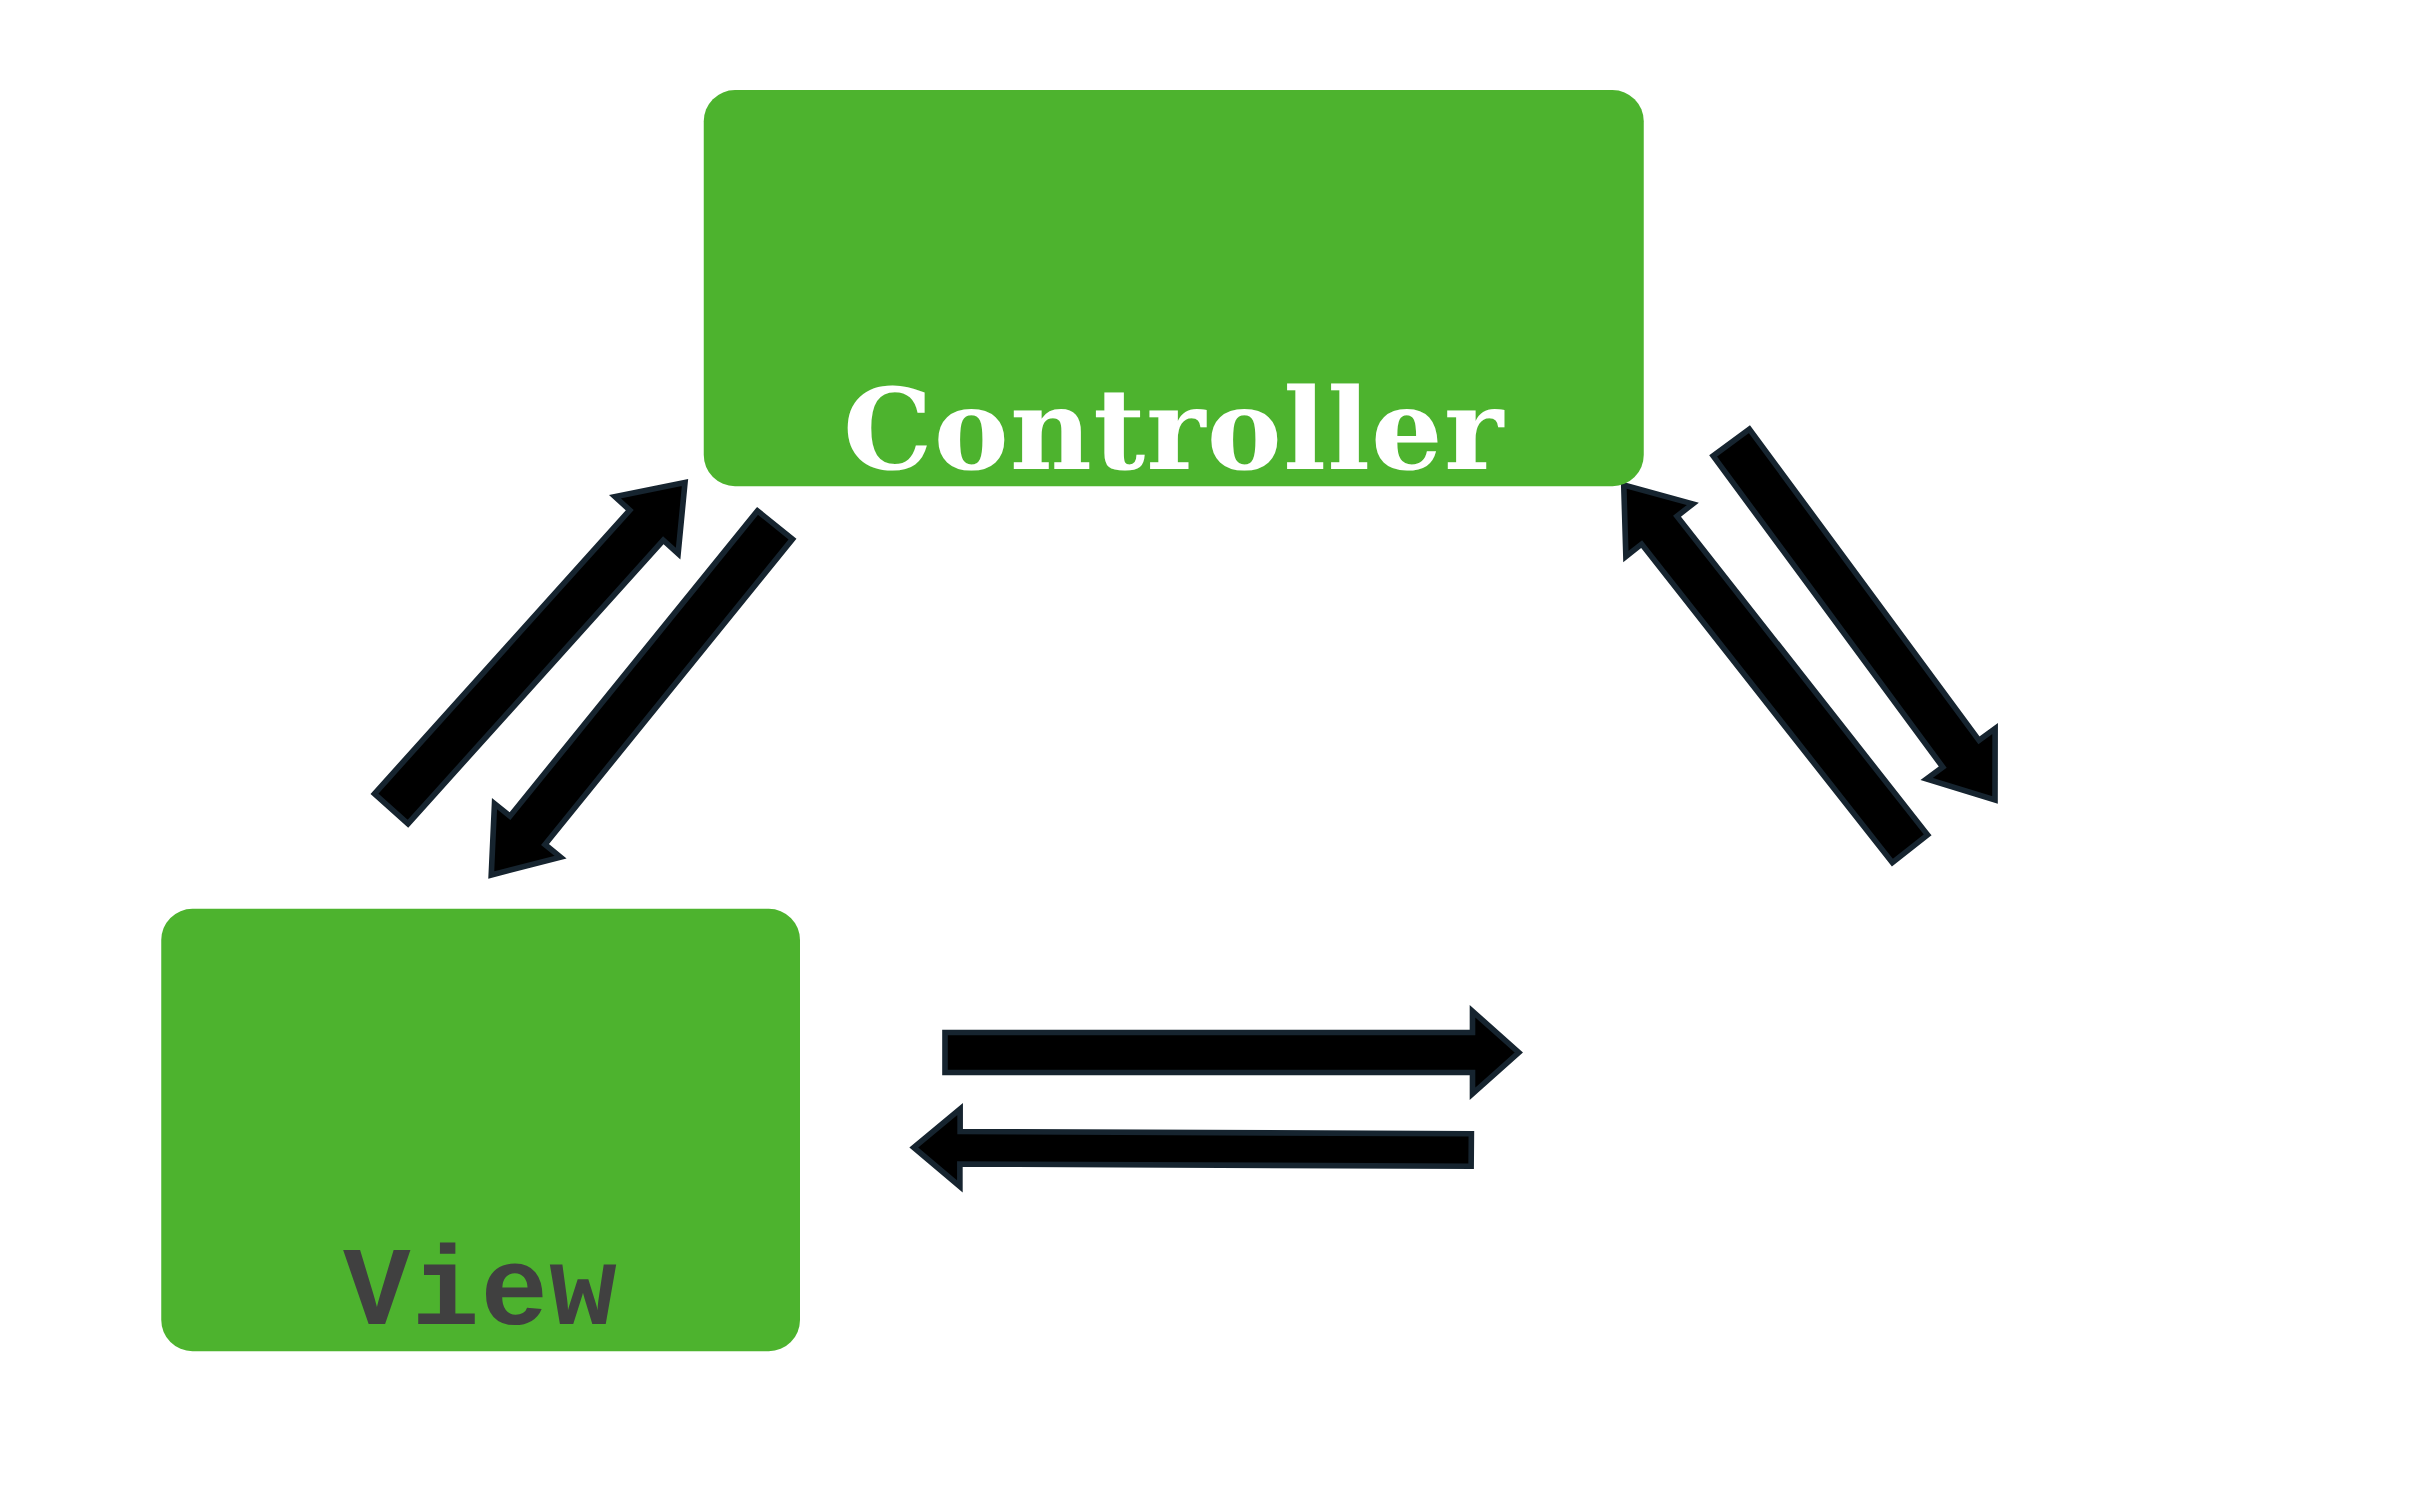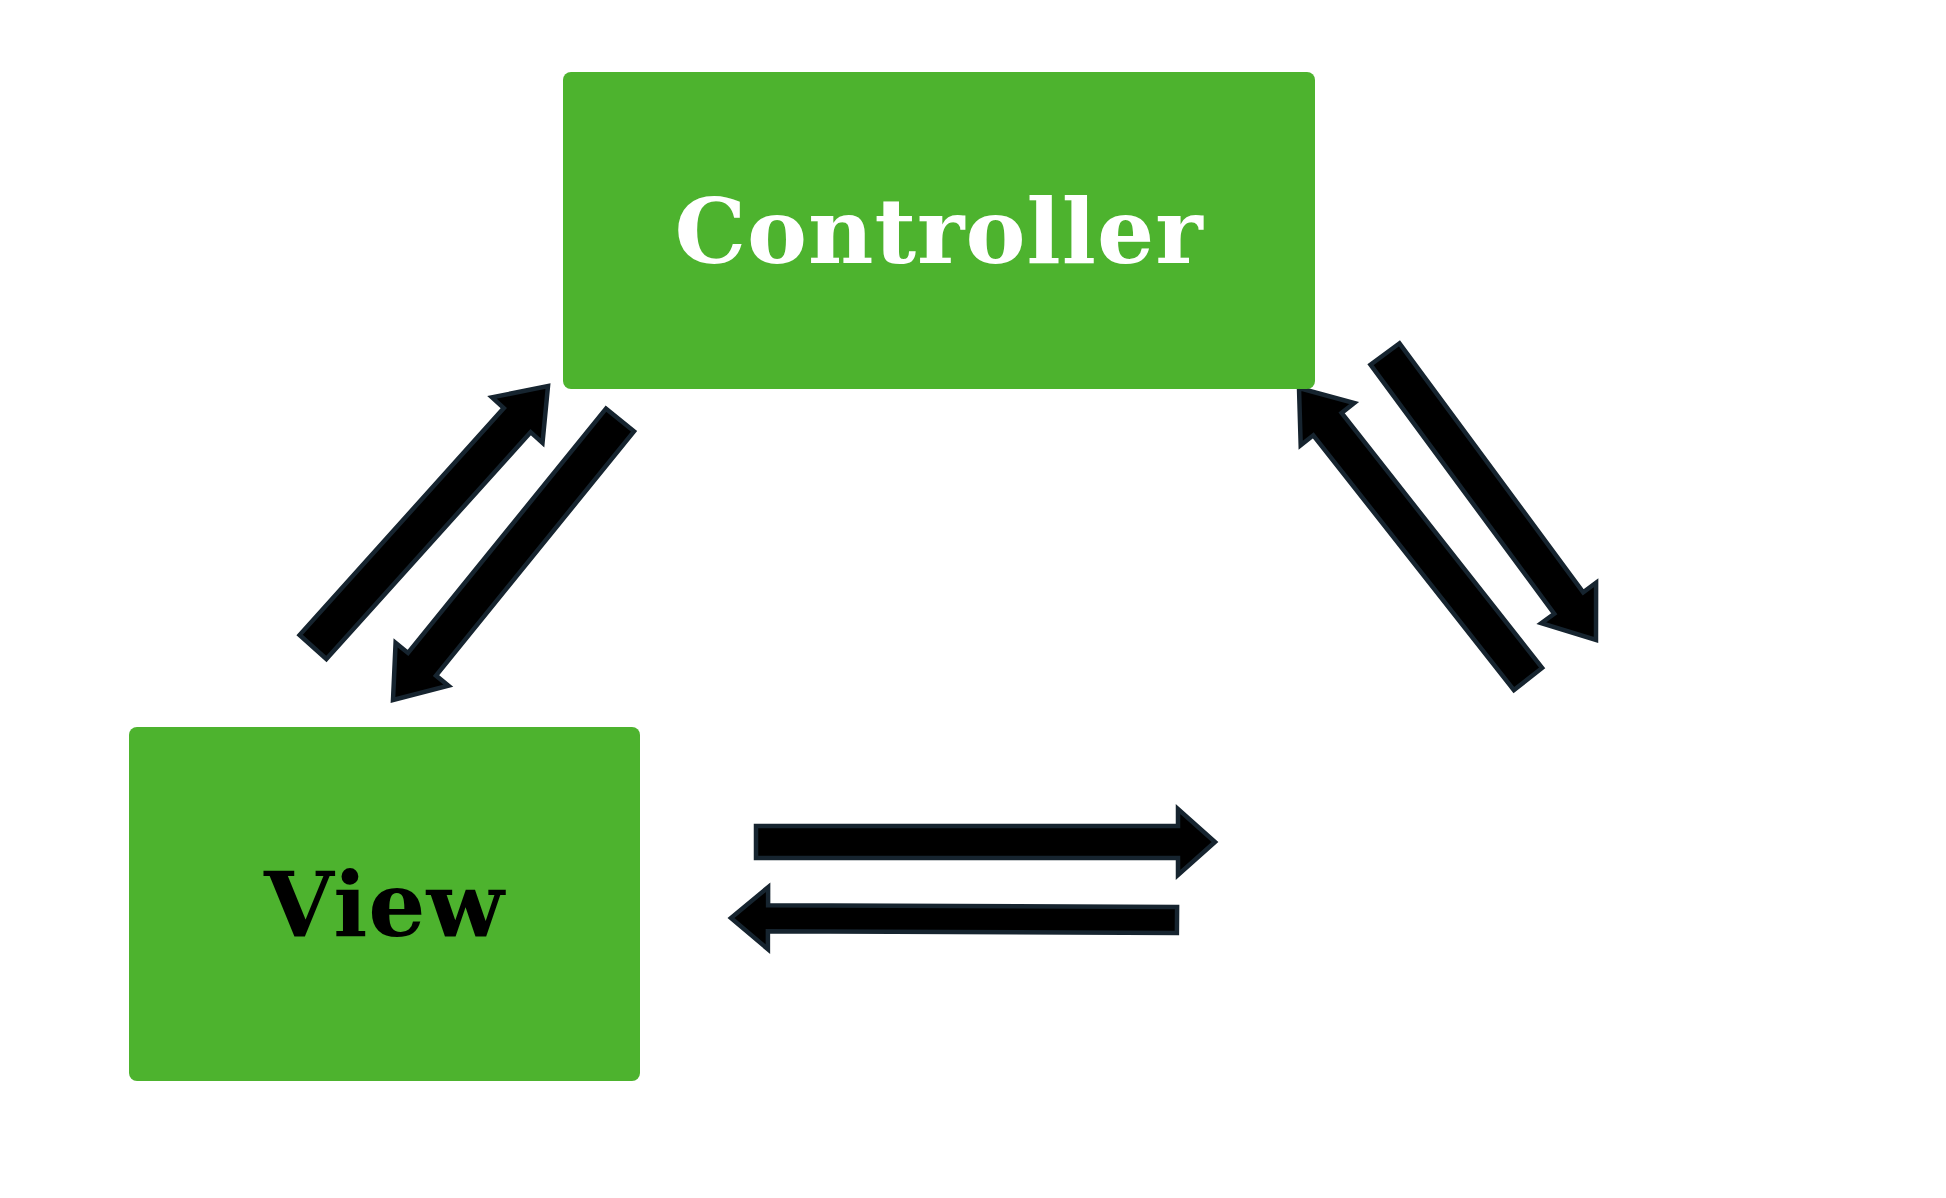--- a/index.html
+++ b/index.html
@@ -12,23 +12,23 @@
   }
   .arrows-layer {
     position: absolute;
     left: 0; top: 0;
     width: 1946px;
     height: 1198px;
     display: block;
   }
   .node {
     position: absolute;
-    border-radius: 8px;
+    border-radius: 25px;
     display: flex;
-    align-items: center;
+    align-items: flex-end;
     justify-content: center;
     box-sizing: border-box;
   }
   .node-label {
     font-weight: bold;
     font-size: 90px;
     letter-spacing: 1px;
     line-height: 1;
     user-select: none;
   }
@@ -45,17 +45,17 @@
       <polygon points="1370.5,364.7 1554.2,613.7 1541.3,623.2 1596,640 1596.1,582.8 1583.2,592.3 1399.5,343.3" fill="#000000" stroke="#16242F" stroke-width="4.5" stroke-linejoin="miter"></polygon>
       <polygon points="756,858 1178,858 1178,875 1215,842 1178,809 1178,826 756,826" fill="#000000" stroke="#16242F" stroke-width="4.5" stroke-linejoin="miter"></polygon>
       <polygon points="1177.1,907 768.1,905.2 768.1,887.2 731,918 767.9,949.2 767.9,931.2 1176.9,933" fill="#000000" stroke="#16242F" stroke-width="4.5" stroke-linejoin="miter"></polygon>
     </svg>
 
   <div class="node" style="left: 563px; top: 72px; width: 752px; height: 317px; background: rgb(77, 179, 46);">
     <span class="node-label" style="color: rgb(255, 255, 255);">Controller</span>
   </div>
 
   <div class="node" style="left: 129px; top: 727px; width: 511px; height: 354px; background: rgb(77, 179, 46);">
-    <span class="node-label" style="color: #000000;">View</span>
+    <span class="node-label" style="color: #404040; font-family: Liberation Mono, monospace;">View</span>
   </div>
 
 
 </div>
 
 </body></html>

